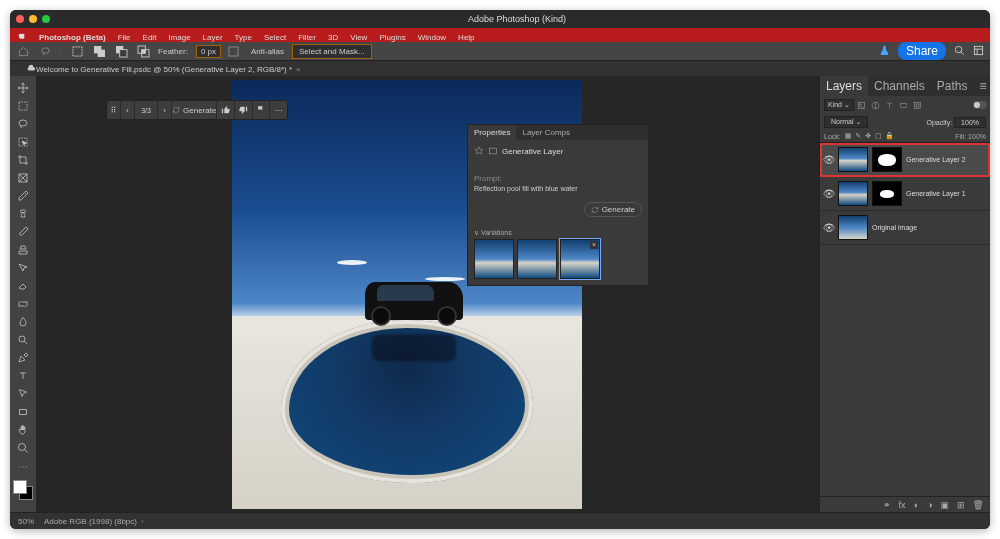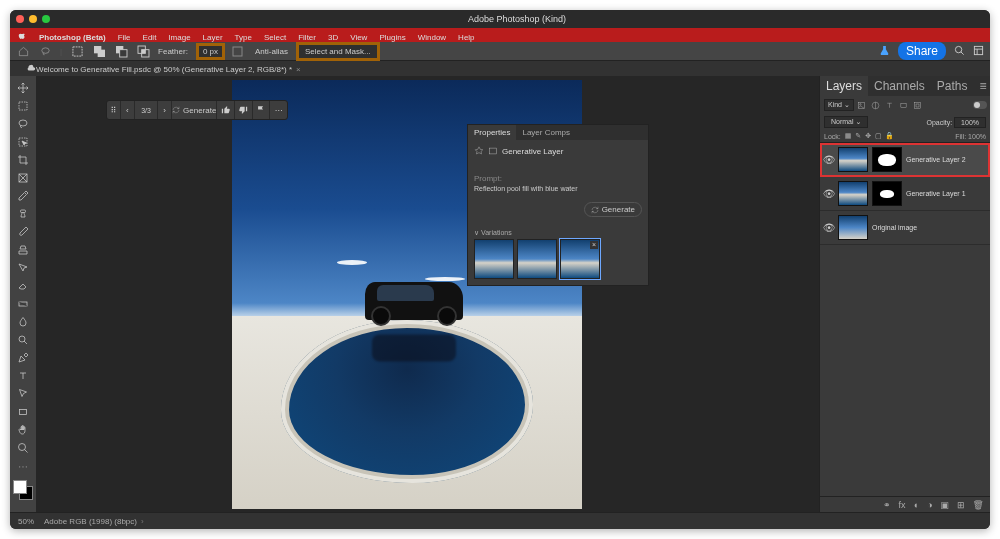--- a/index.html
+++ b/index.html
@@ -7,21 +7,21 @@
 .titlebar{height:18px;background:#2a2a2a;display:flex;align-items:center;padding:0 6px;font-size:9px;color:#ddd}
 .trafficlights{display:flex;gap:5px}
 .tl{width:8px;height:8px;border-radius:50%}
 .tl.r{background:#ff5f57}.tl.y{background:#febc2e}.tl.g{background:#28c840}
 .titlecenter{flex:1;text-align:center}
 .menubar{height:14px;background:#b91c1c;display:flex;align-items:flex-end;gap:12px;padding:0 8px;font-size:8px;color:#ddd}
 .menubar span[data-name$="-menu"]{cursor:default}
 .menubar .bold{font-weight:600}
 .optbar{height:18px;background:#454545;display:flex;align-items:center;gap:8px;padding:0 6px;font-size:8px;color:#ccc;border-bottom:1px solid #222}
 .optbar .iconbtn{width:14px;height:14px;display:flex;align-items:center;justify-content:center}
-.optbar .field{background:#2f2f2f;border:3px solid #a16207;padding:1px 4px;color:#ccc}
+.optbar .field{background:#2f2f2f;border:1px solid #a16207;padding:1px 4px;color:#ccc}
 .right-opt{margin-left:auto;display:flex;align-items:center;gap:8px}
 .sharebtn{background:#1473e6;color:#fff;padding:2px 8px;border-radius:8px;font-size:12px}
 .tabbar{height:16px;display:flex;align-items:center;padding:0 16px;font-size:8px;color:#ccc;background:#323232;border-bottom:1px solid #222}
 .tabbar .tab{display:flex;align-items:center;gap:4px}
 .tabbar .tab .x{color:#888}
 .worksurface{position:absolute;top:66px;left:0;right:0;bottom:16px;display:flex}
 .statusbar{position:absolute;bottom:0;left:0;right:0;height:16px;background:#323232;display:flex;align-items:center;padding:0 8px;font-size:8px;color:#aaa;border-top:1px solid #222}
 .toolbox{width:26px;background:#424242;display:flex;flex-direction:column;align-items:center;gap:2px;padding-top:4px}
 .tool{width:20px;height:16px;display:flex;align-items:center;justify-content:center;color:#ccc}
 .tool svg{width:12px;height:12px;stroke:#ccc;fill:none;stroke-width:1.5}

